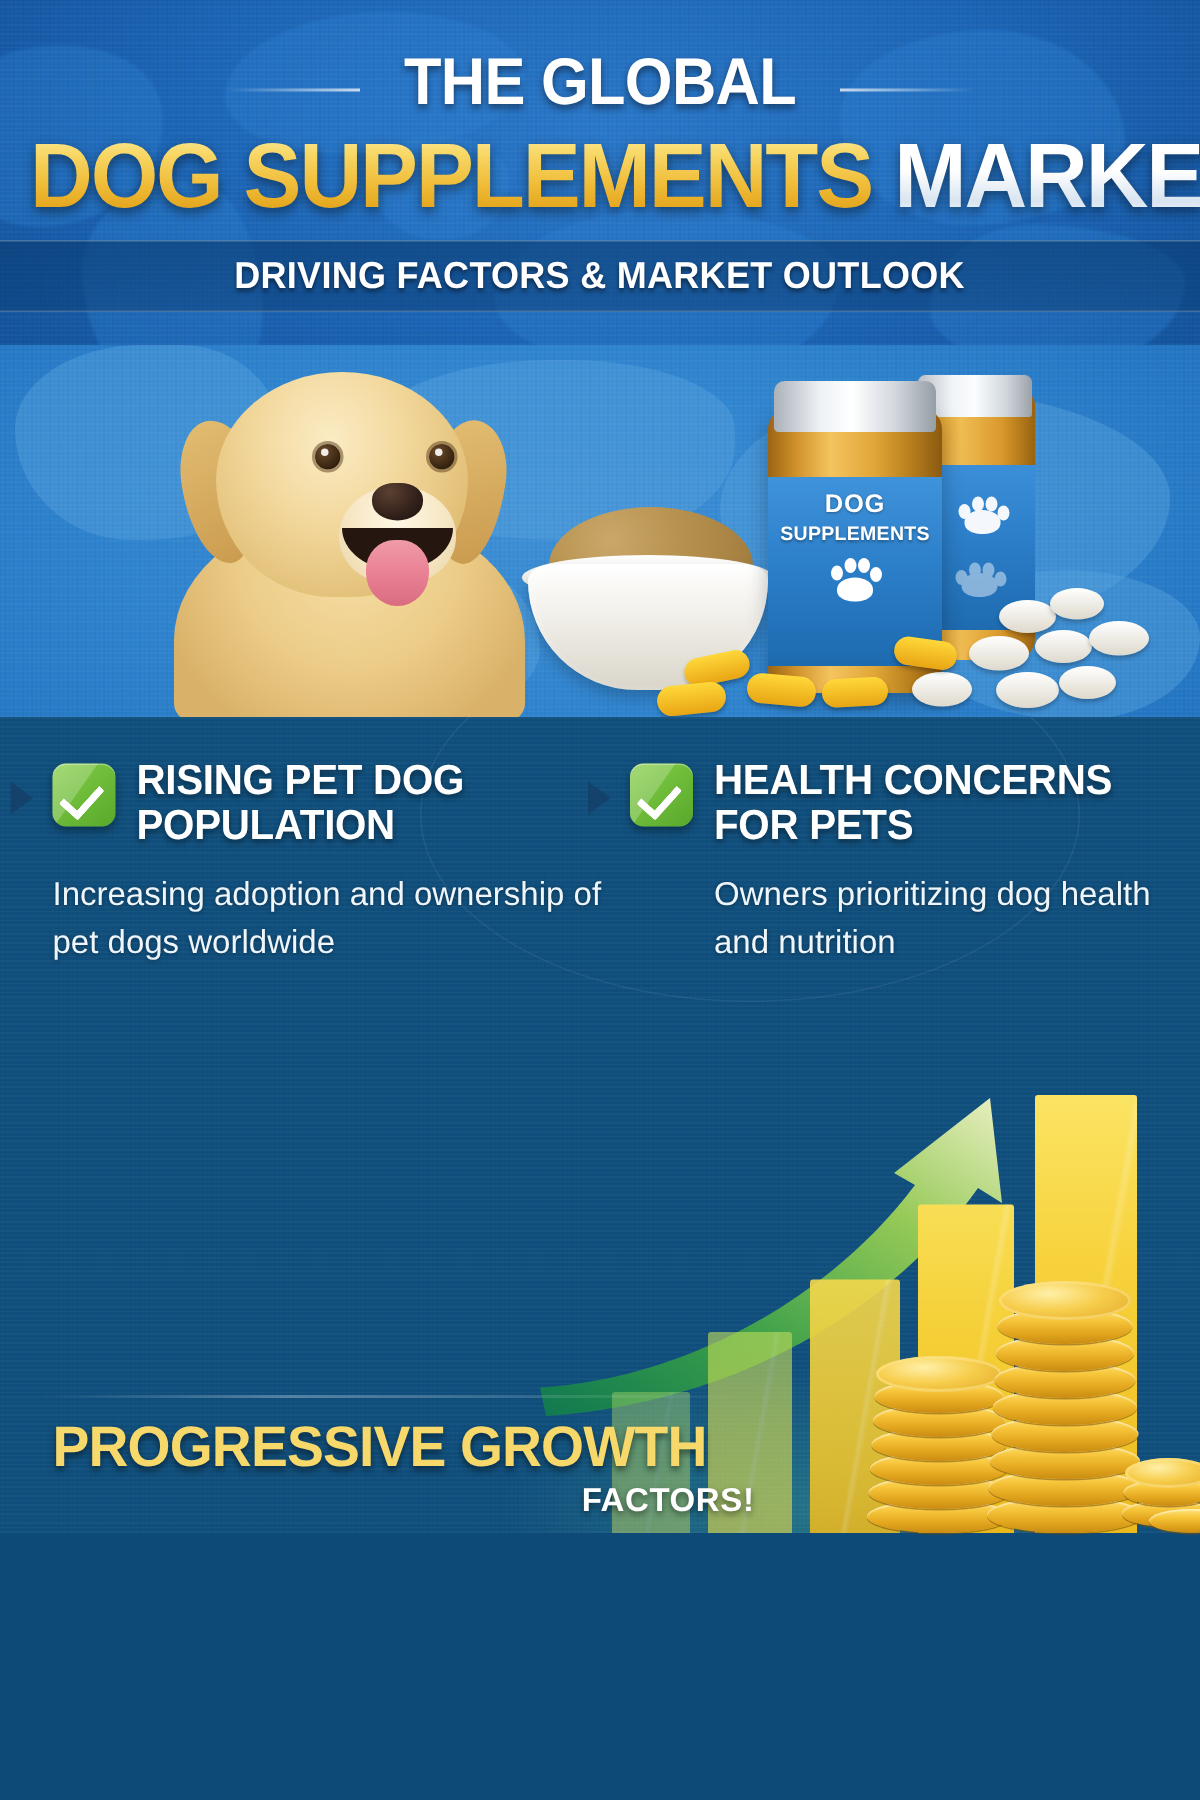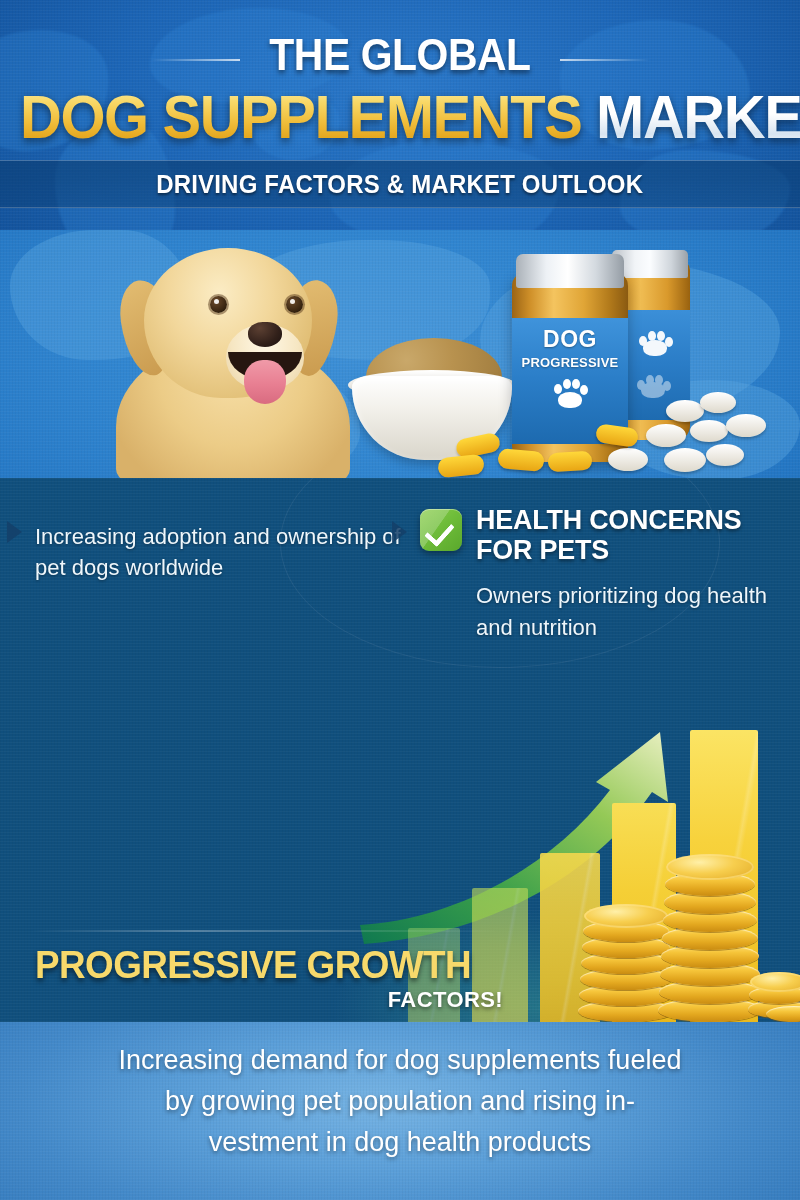--- a/index.html
+++ b/index.html
@@ -145,21 +145,21 @@
   .bottle-a { position:absolute; left:512px; top:272px; width:116px; height:190px;
     background:linear-gradient(90deg,#9b6414 0%,#d0912a 16%,#f4c45f 36%,#e0a536 62%,#b27a1b 84%,#8a5a11 100%);
     border-radius:14px 14px 16px 16px; box-shadow:0 6px 14px rgba(0,0,0,.28); }
   .bottle-a-cap { position:absolute; left:516px; top:254px; width:108px; height:34px;
     background:linear-gradient(90deg,#aab1b8 0%,#edf1f5 28%,#ffffff 48%,#d3d9df 74%,#959da5 100%);
     border-radius:7px 7px 3px 3px; }
   .bottle-a-label { position:absolute; left:512px; top:318px; width:116px; height:126px;
     background:linear-gradient(180deg,#3f93db 0%,#2b7ec8 48%,#1d6aaf 100%);
     display:flex; flex-direction:column; align-items:center; justify-content:flex-start;
     padding-top:8px; }
-  .lbl-l1 { font-size:23px; font-weight:bold; color:#fff; letter-spacing:.5px; text-shadow:0 1px 2px rgba(0,0,0,.35); }
+  .lbl-l1 { font-size:17px; font-weight:bold; color:#fff; letter-spacing:.5px; text-shadow:0 1px 2px rgba(0,0,0,.35); }
   .lbl-l2 { font-size:13px; font-weight:bold; color:#fff; letter-spacing:.2px; text-shadow:0 1px 2px rgba(0,0,0,.35); margin-top:2px;}
   .paw { position:relative; width:34px; height:30px; margin-top:8px; }
   .paw .pad { position:absolute; bottom:0; left:5px; width:24px; height:16px; background:#fff; border-radius:50% 50% 45% 45%; }
   .paw .toe { position:absolute; top:0; width:8px; height:10px; background:#fff; border-radius:50%; }
   .paw .t1 { left:1px; top:6px; }
   .paw .t2 { left:10px; top:1px; }
   .paw .t3 { left:19px; top:1px; }
   .paw .t4 { left:27px; top:7px; }
   .paw-b { position:absolute; left:638px; top:322px; width:30px; height:26px; opacity:.95; }
   .paw-b2 { position:absolute; left:636px; top:366px; width:28px; height:24px; opacity:.45; }
@@ -338,21 +338,21 @@
       <div class="toe t2"></div>
       <div class="toe t3"></div>
       <div class="toe t4"></div>
       <div class="pad"></div>
   </div>
 
   <div class="bottle-a"></div>
   <div class="bottle-a-cap"></div>
   <div class="bottle-a-label">
     <div class="lbl-l1">DOG</div>
-    <div class="lbl-l2">PROGRESSIVE</div>
+    <div class="lbl-l2">SUPPLEMENTS</div>
     <div class="paw">
       <div class="toe t1"></div>
         <div class="toe t2"></div>
         <div class="toe t3"></div>
         <div class="toe t4"></div>
         <div class="pad"></div>
     </div>
   </div>
 
   <div class="pill" style="left:666px;top:400px;width:38px;height:22px;"></div>
@@ -370,20 +370,26 @@
   <div class="cap-pill" style="left:596px;top:426px;width:42px;height:19px;transform:rotate(8deg);"></div>
 
   <div class="mid">
     <div class="mid-arc"></div>
     <div class="mid-glow"></div>
     <div class="noise"></div>
   </div>
 
   <div class="feat feat1">
     <div class="arrow-chev"></div>
+    <div class="feat-head">
+      <div class="chk">
+          <div class="chk-gloss"></div>
+        </div>
+      <div class="feat-title">RISING PET DOG POPULATION</div>
+    </div>
     <div class="feat-body">Increasing adoption and ownership of pet dogs worldwide</div>
   </div>
 
   <div class="feat feat2">
     <div class="arrow-chev"></div>
     <div class="feat-head">
       <div class="chk">
           <div class="chk-gloss"></div>
         </div>
       <div class="feat-title">HEALTH CONCERNS FOR PETS</div>
@@ -445,22 +451,14 @@
       <div class="coin" style="left:1px;bottom:18px;width:60px;height:18px;"></div>
       <div class="coin-top" style="left:2px;bottom:30px;width:58px;height:20px;"></div>
       <div class="coin" style="left:18px;bottom:0;width:56px;height:16px;"></div>
     </div>
   </div>
 
   <div class="prog-rule"></div>
   <div class="prog">PROGRESSIVE GROWTH</div>
   <div class="forecast">FACTORS!</div>
 
-  <div class="footer">
-    <div class="noise"></div>
-    <div class="footer-txt">
-      <span class="footer-line">Increasing demand for dog supplements fueled</span>
-      <span class="footer-line">by growing pet population and rising in-</span>
-      <span class="footer-line">vestment in dog health products</span>
-    </div>
-  </div>
 
 </div>
 
 </body></html>

